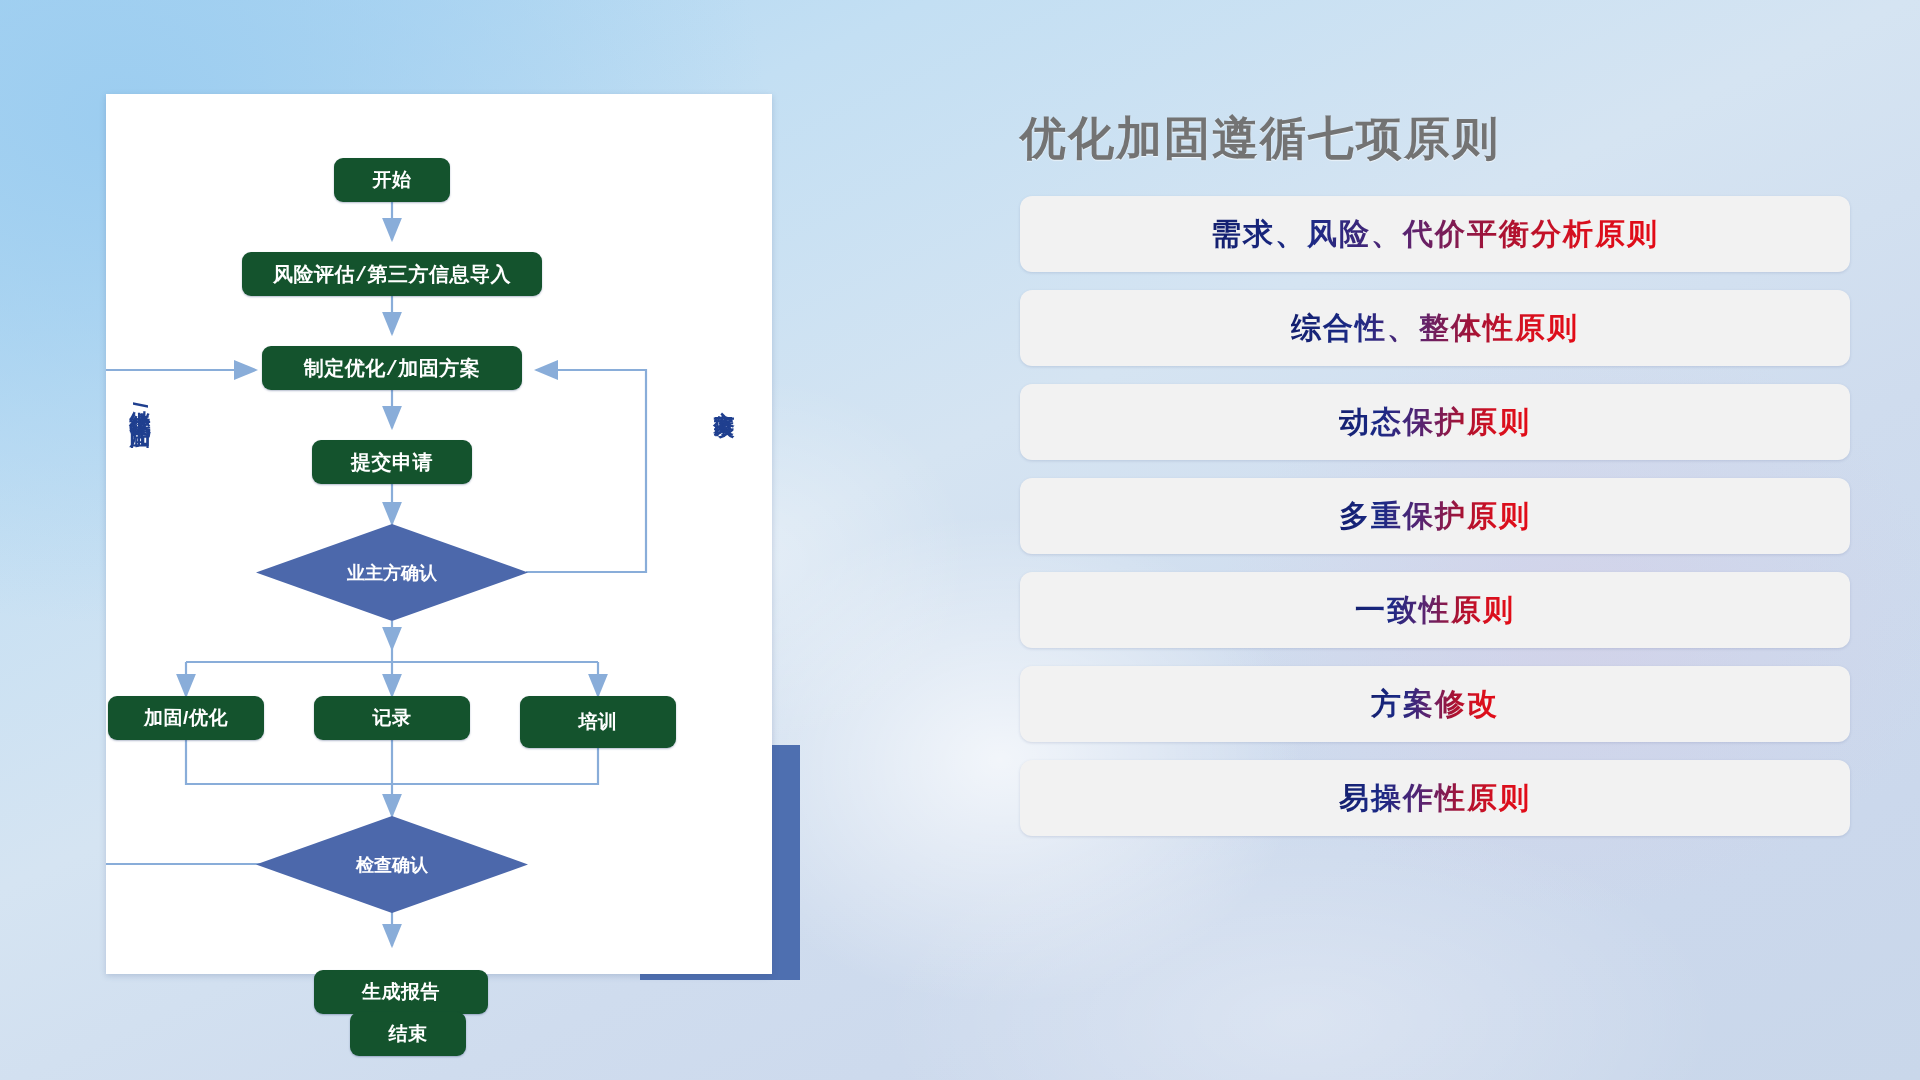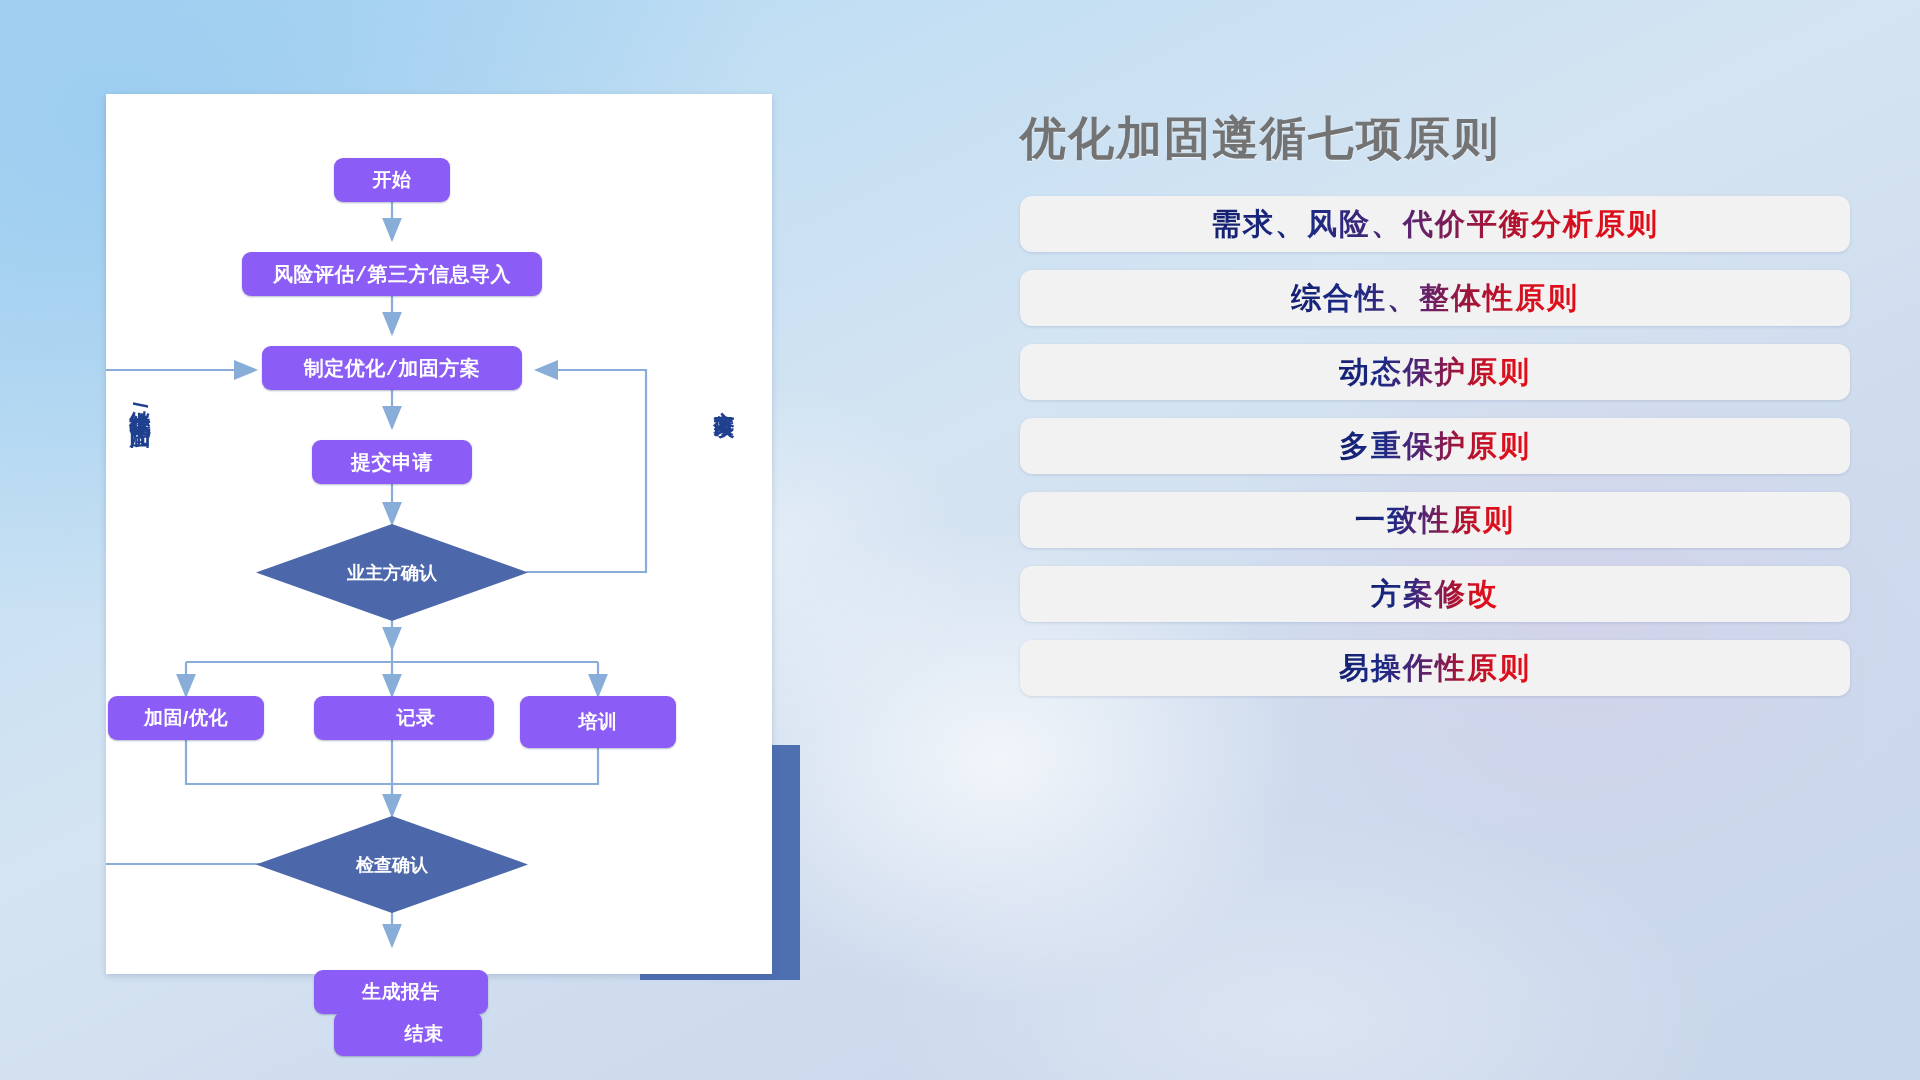--- a/index.html
+++ b/index.html
@@ -32,21 +32,21 @@
   }
   #flow-card{
     position:absolute;left:106px;top:94px;width:666px;height:880px;
     background:#ffffff;
     box-shadow:0 2px 6px rgba(60,80,130,.22);
   }
   #flow-svg{position:absolute;left:0;top:0;}
 
   .node{
     position:absolute;
-    background:#8b5cf6;
+    background:#14532d;
     color:#ffffff;
     border-radius:9px;
     display:flex;align-items:center;justify-content:center;
     font-weight:bold;
     letter-spacing:.5px;
     box-shadow:0 1px 2px rgba(40,60,110,.35);
     white-space:nowrap;
   }
   .node.sm{font-size:19px;}
   .node.md{font-size:20px;font-family:Liberation Mono, monospace;}
@@ -80,21 +80,21 @@
     text-align:left;
     font-size:46px;
     font-weight:bold;
     color:#737373;
     letter-spacing:2px;
     margin:18px 0 26px 0;
     text-shadow:0 1px 1px rgba(255,255,255,.65);
   }
   .principle{
     position:relative;
-    height:56px;
+    height:76px;
     margin:0 0 18px 0;
     border-radius:12px;
     background:#f2f2f2;
     display:flex;align-items:center;justify-content:center;
     box-shadow:0 1px 3px rgba(70,90,140,.18);
   }
   .principle::before{
     content:"";
     position:absolute;inset:-2px;
     border-radius:13px;
@@ -176,29 +176,29 @@
   <div class="node md" style="left:136px;top:158px;width:300px;height:44px;">风险评估/第三方信息导入</div>
 
   <div class="node md" style="left:156px;top:252px;width:260px;height:44px;">制定优化/加固方案</div>
 
   <div class="node md" style="left:206px;top:346px;width:160px;height:44px;text-align:center;">提交申请</div>
 
   <div class="diamond" style="left:150px;top:430px;width:272px;height:97px;">业主方确认</div>
 
   <div class="node sm" style="left:2px;top:602px;width:156px;height:44px;">加固/优化</div>
 
-  <div class="node sm" style="left:208px;top:602px;width:156px;height:44px;padding-left:24px;">记录</div>
+  <div class="node sm" style="left:208px;top:602px;width:156px;height:44px;">记录</div>
 
   <div class="node sm" style="left:414px;top:602px;width:156px;height:52px;">培训</div>
 
   <div class="diamond" style="left:150px;top:722px;width:272px;height:97px;">检查确认</div>
 
   <div class="node sm" style="left:208px;top:876px;width:174px;height:44px;text-align:right;">生成报告</div>
 
-  <div class="node sm" style="left:228px;top:918px;width:116px;height:44px;padding-left:32px;">结束</div>
+  <div class="node sm" style="left:244px;top:918px;width:116px;height:44px;">结束</div>
 
   <div class="vlabel" style="left:24px;top:300px;">继续优化/加固</div>
 
   <div class="vlabel" style="left:608px;top:300px;">方案修改</div>
 
 </div>
 
 <div id="right-panel">
 
   <div id="panel-title">优化加固遵循七项原则</div>

